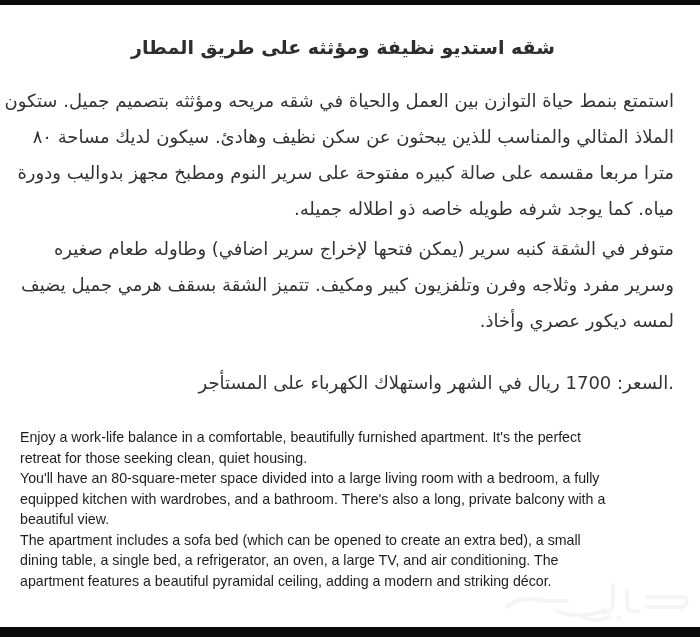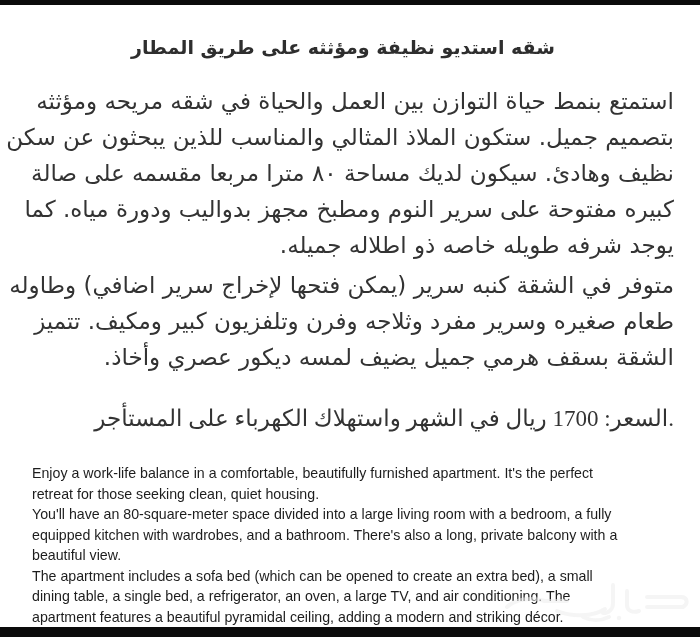--- a/index.html
+++ b/index.html
@@ -57,39 +57,38 @@
     font-family: "DejaVu Sans", "Liberation Sans", sans-serif;
     font-size: 19px;
     line-height: 28px;
     color: #2e2e2e;
     margin: 28px 14px 22px 0;
     padding: 0;
     white-space: nowrap;
   }
 
   .ar-para {
-    font-size: 23px;
+    font-size: 18px;
     line-height: 36px;
     margin: 0 14px 4px 0;
     padding: 0;
     text-align: right;
   }
 
   .ar-para.price {
     margin-top: 26px;
     margin-bottom: 13px;
     white-space: nowrap;
-    font-family: Liberation Serif, serif;
   }
 
   
   .en-block {
     direction: ltr;
     text-align: left;
-    margin: 26px 0 0 32px;
+    margin: 26px 0 0 20px;
     width: 600px;
     font-family: "Liberation Sans", "DejaVu Sans", sans-serif;
     font-size: 14.2px;
     line-height: 20.5px;
     color: #1d1d1d;
   }
   .en-para {
     margin: 0 0 0 0;
     padding: 0;
   }

